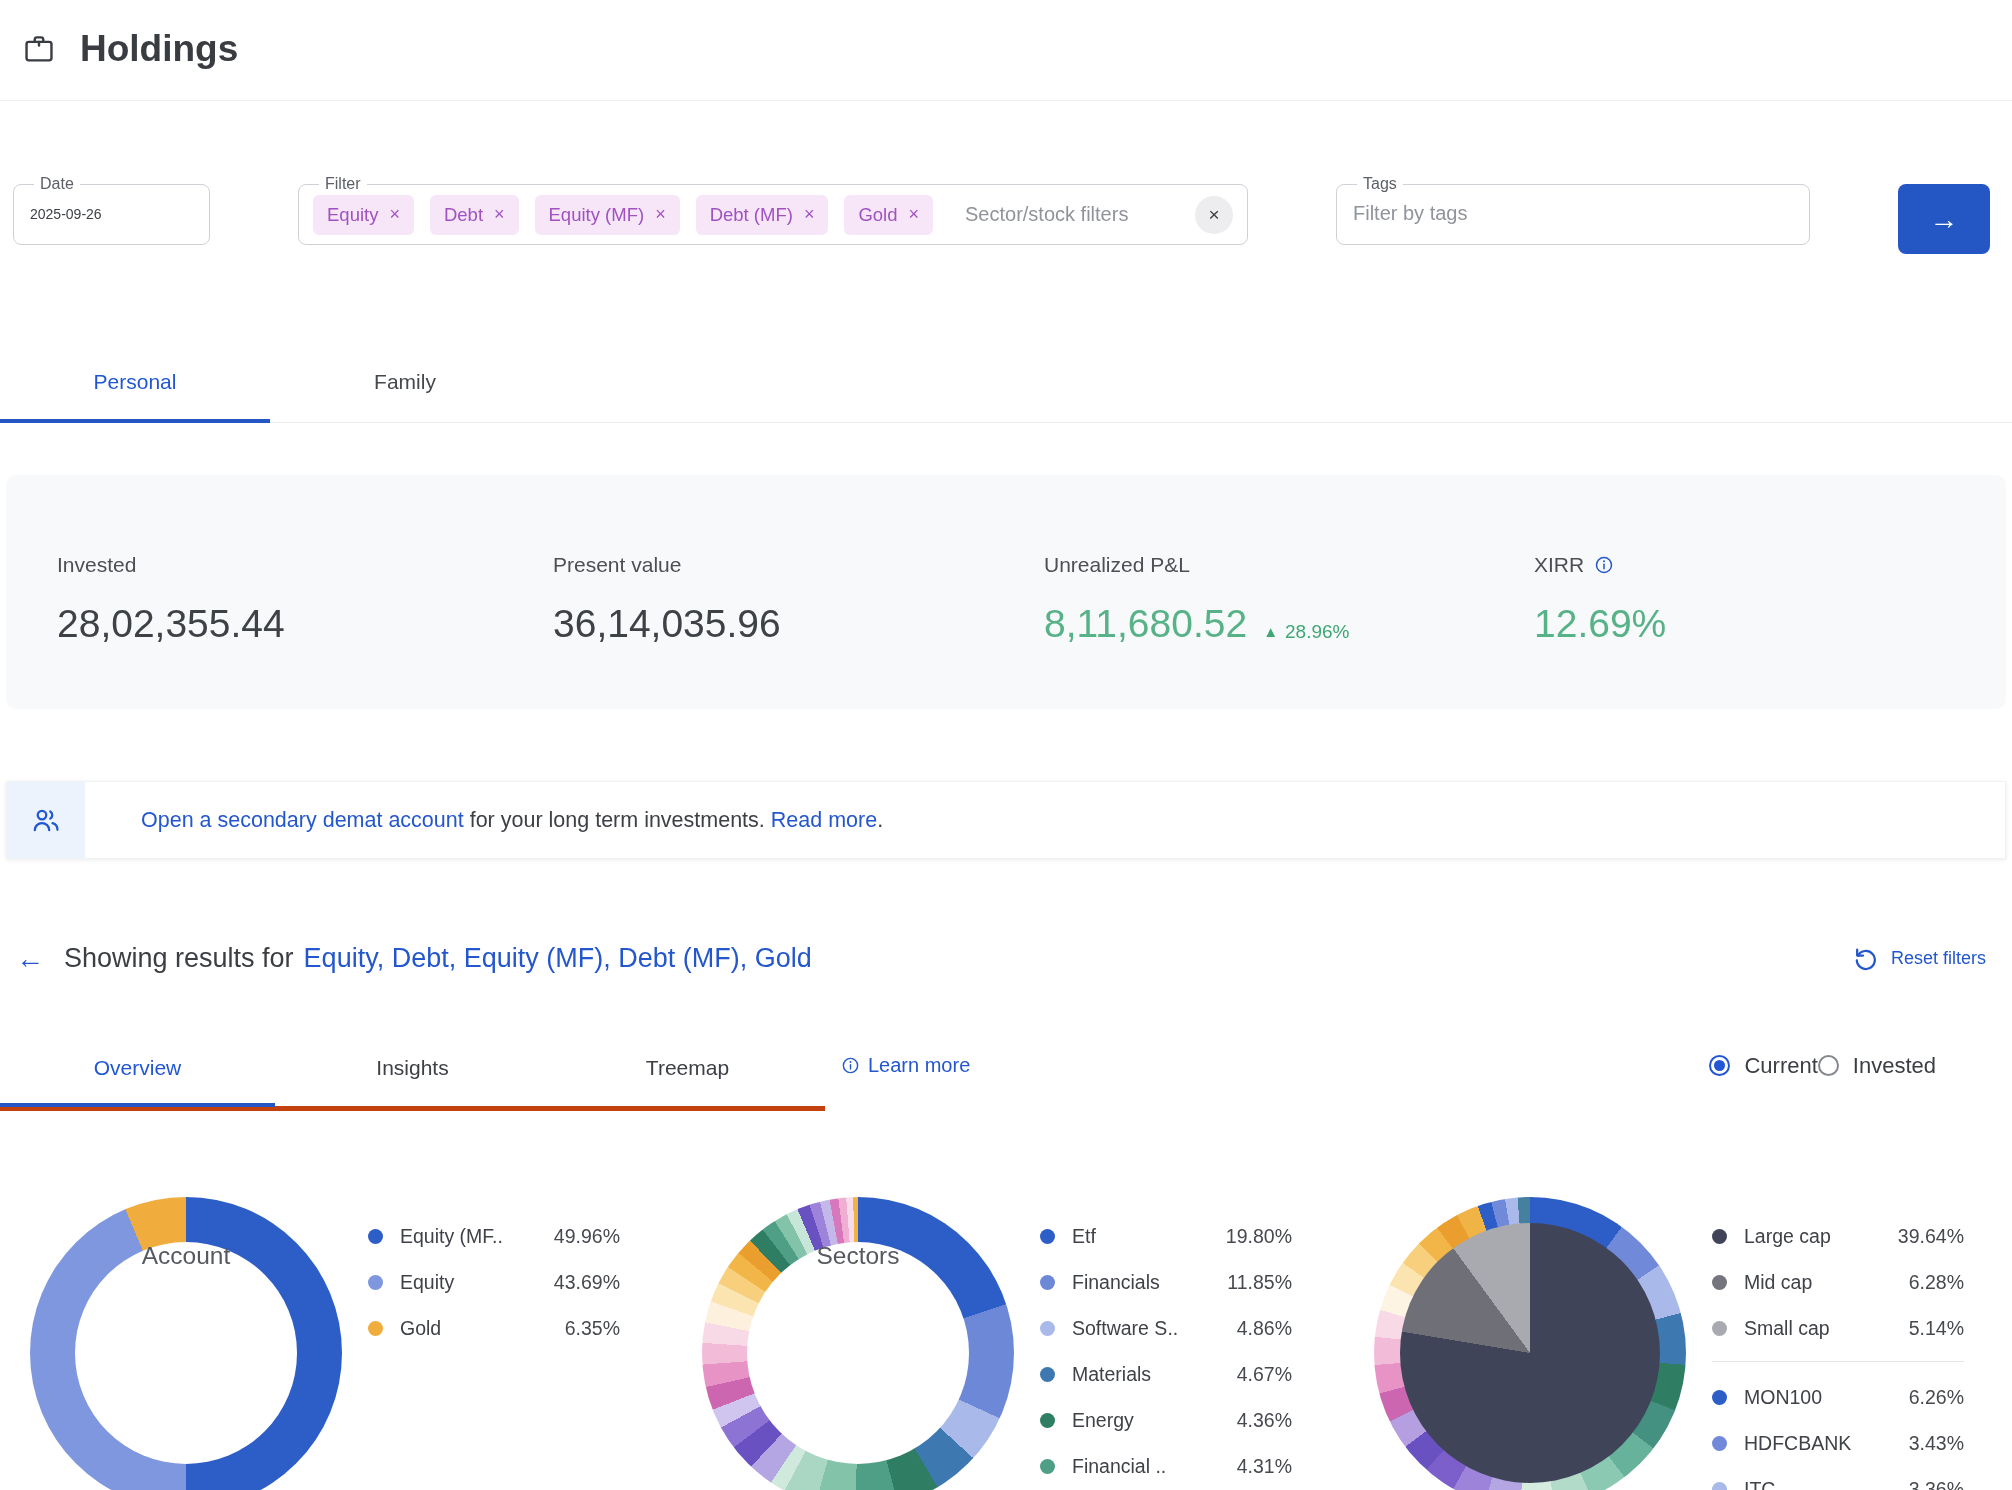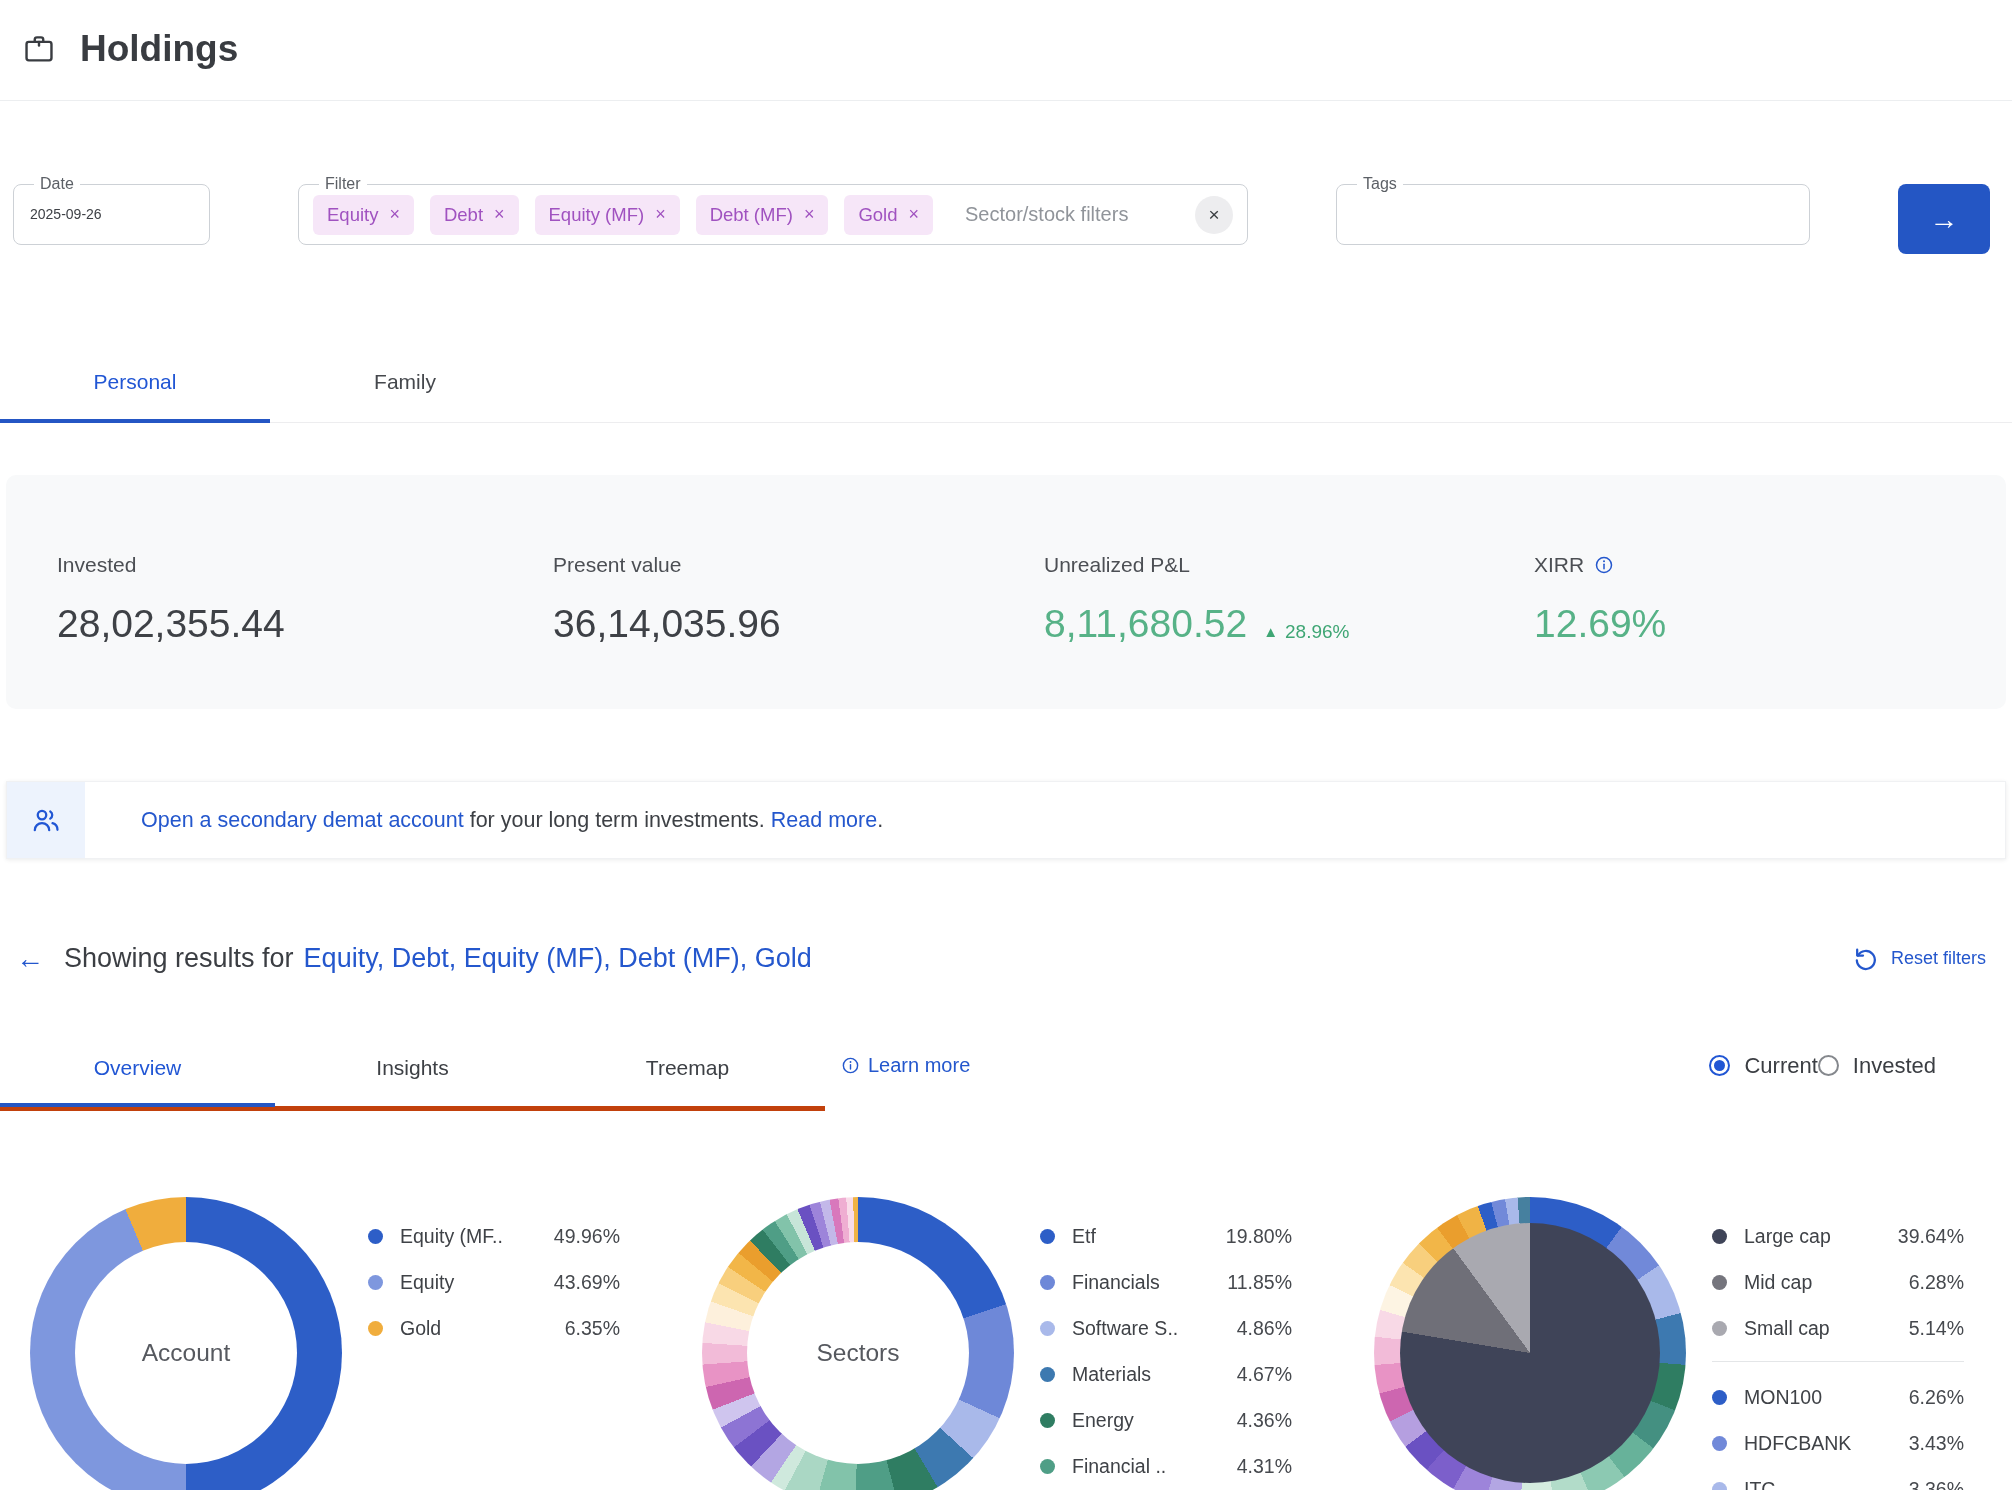--- a/index.html
+++ b/index.html
@@ -60,21 +60,21 @@
   .radio-opt { display:flex; align-items:center; gap:14px; font-size:22px; color:#3b3e43; cursor:pointer; }
   .radio { width:21px; height:21px; border-radius:50%; flex:none; position:relative; }
   .radio.sel { border:2px solid #2156d4; }
   .radio.sel::after { content:""; position:absolute; inset:3px; background:#2156d4; border-radius:50%; }
   .radio.unsel { border:2px solid #85888d; }
   
   .charts-row { display:flex; margin:86px 0 0 30px; }
   .chart-group { width:672px; display:flex; gap:26px; flex:none; }
   .chart-group:last-child { width:auto; flex:1; }
   .donut { width:312px; height:312px; border-radius:50%; position:relative; flex:none; }
-  .hole { position:absolute; inset:45px; background:#fff; border-radius:50%; display:flex; align-items:center; justify-content:center; }
+  .hole { position:absolute; inset:45px; background:#fff; border-radius:50%; display:flex; justify-content:center; }
   .ring-inner { position:absolute; inset:26px; border-radius:50%; }
   .stocks-hole { inset:60px; }
   .center-label { font-size:24.5px; color:#56595f; }
   .legend { width:252px; padding-top:16px; }
   .legend-row { display:flex; align-items:center; height:46px; font-size:19.5px; }
   .dot { width:15px; height:15px; border-radius:50%; margin-right:17px; flex:none; }
   .legend-label { color:#3f4247; flex:1; white-space:nowrap; overflow:hidden; }
   .legend-value { color:#46494e; }
   .legend-divider { border:none; border-top:1px solid #e4e6e8; margin:10px 0 12px; }
   svg { display:block; }
@@ -124,20 +124,21 @@
       </span>
       <span class="filter-placeholder">Sector/stock filters</span>
       <span class="clear-btn">
         <span>×</span>
       </span>
     </div>
   </fieldset>
 
   <fieldset class="field field-tags">
     <legend>Tags</legend>
+    <input placeholder="Filter by tags" style="">
   </fieldset>
 
   <button class="btn-submit">
     <span>→</span>
   </button>
 </div>
 
 <div class="tabs">
   <div class="tab active">Personal</div>
   <div class="tab">Family</div>

